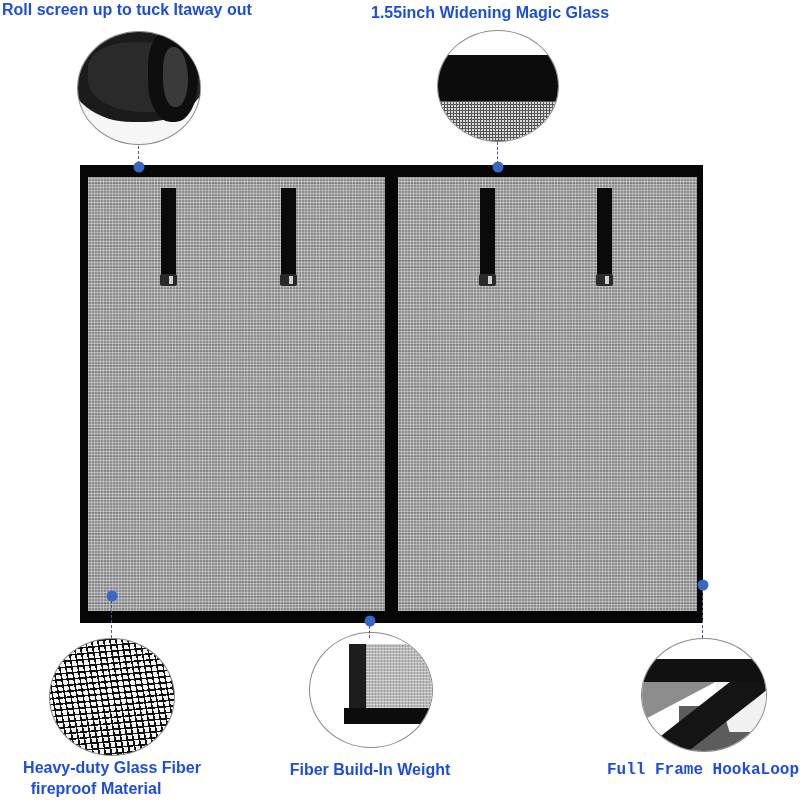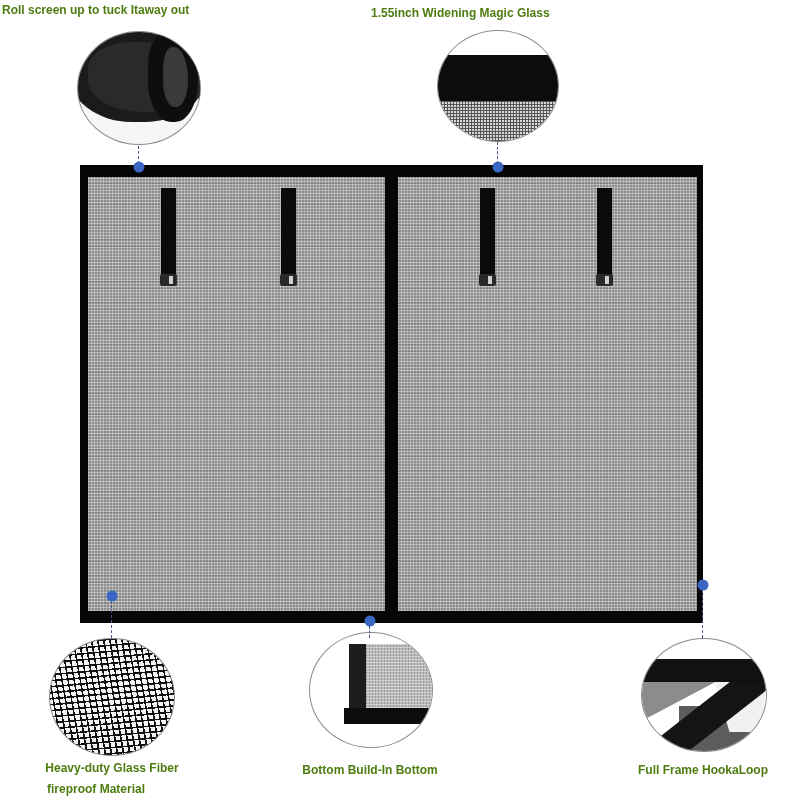--- a/index.html
+++ b/index.html
@@ -1,18 +1,18 @@
 <!DOCTYPE html>
 <html><head>
 <meta charset="utf-8">
 <style>
   html, body { margin: 0; padding: 0; background: #ffffff; }
   body { width: 800px; height: 800px; position: relative; overflow: hidden;
          font-family: "Liberation Sans", "DejaVu Sans", sans-serif; }
-  .label { position: absolute; font-weight: bold; color: #4d7c0f; font-size: 12px;
+  .label { position: absolute; font-weight: bold; color: #1d4ed8; font-size: 16px;
            line-height: 20px; white-space: nowrap; }
   .label.center { text-align: center; transform: translateX(-50%); }
   .frame { position: absolute; left: 80px; top: 165px; width: 623px; height: 458px;
            background: #060606; }
   .pane { position: absolute; top: 12px; height: 434px;
           background-color: #8d8d8d;
           background-image:
             repeating-linear-gradient(0deg, rgba(255,255,255,0.35) 0 1px, transparent 1px 3px),
             repeating-linear-gradient(90deg, rgba(255,255,255,0.35) 0 1px, transparent 1px 3px),
             repeating-linear-gradient(0deg, rgba(0,0,0,0.12) 0 1px, transparent 1px 7px),
@@ -118,14 +118,14 @@
 <div class="circle c-hook" style="left:704px; top:695px; width:124px; height:112px;">
   <div class="bottomgray"></div>
   <div class="gray"></div>
   <div class="white"></div>
   <div class="diag"></div>
   <div class="topband"></div>
 </div>
 
 <div class="label center" style="left:112px; top:758px;">Heavy-duty Glass Fiber</div>
 <div class="label center" style="left:96px; top:779px;">fireproof Material</div>
-<div class="label center" style="left:370px; top:760px;">Bottom Build-In Bottom</div>
-<div class="label center" style="left:703px; top:760px;">Full Frame HookaLoop</div>
+<div class="label center" style="left:370px; top:760px;">Fiber Build-In Weight</div>
+<div class="label center" style="left:703px; top:760px;font-family:Liberation Mono, monospace;">Full Frame HookaLoop</div>
 
 </body></html>

